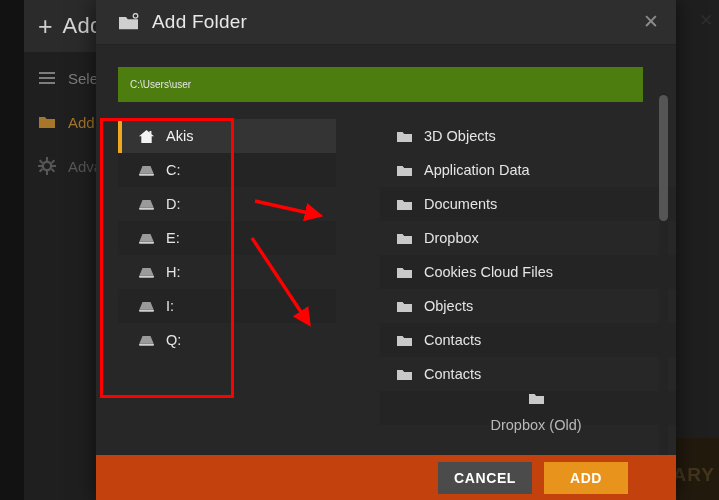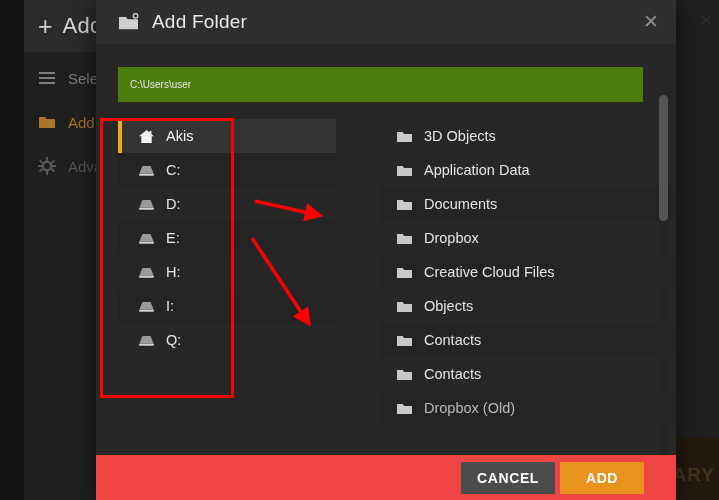--- a/index.html
+++ b/index.html
@@ -94,39 +94,39 @@
   .row.alt { background: #242424; }
   .row.sel-left {
     background: #343434; color: #f2f2f2;
   }
   .row.sel-left::before {
     content: ""; position: absolute; left: 0; top: 0; bottom: 0;
     width: 4px; background: #f0a91e;
   }
   .col-right .row { padding-left: 16px; }
   .col-right .row.sel { background: #3a3a3a; color: #ffffff; }
-  .col-right .row.cut { color: #b9b9b9; }
+  .col-right .row.cut { color: #b9b9b9; flex-direction: column; }
 
   .ic { width: 17px; height: 15px; flex: none; display: block; }
 
   
   .scroll-track {
     position: absolute; right: 8px; top: 48px; width: 9px; height: 400px;
     background: #242424; border-radius: 5px;
   }
   .scroll-thumb {
     position: absolute; right: 8px; top: 50px; width: 9px; height: 126px;
     background: #555; border-radius: 5px;
   }
 
   .modal-footer {
     position: absolute; left: 0; bottom: 0; width: 580px; height: 45px;
-    background: #ef4444;
+    background: #c2410c;
     display: flex; align-items: center; justify-content: flex-end;
-    padding-right: 32px; gap: 5px;
+    padding-right: 48px; gap: 12px;
   }
   .btn {
     height: 32px; min-width: 84px; padding: 0 16px; border: none;
     color: #fff; font-size: 14px; font-weight: bold; letter-spacing: .6px;
     font-family: "Liberation Sans", sans-serif; cursor: pointer;
   }
   .btn-cancel { background: #4b4b4b; }
   .btn-add { background: #e8941c; }
 
   
@@ -283,21 +283,21 @@
           <div class="row">
             <svg class="ic" viewBox="0 0 17 15">
               <path d="M1 3 h5.6 l1.5 2 H16 v8 H1 Z" fill="#c9c9c9"></path>
             </svg>
             <span>Dropbox</span>
           </div>
           <div class="row alt">
             <svg class="ic" viewBox="0 0 17 15">
               <path d="M1 3 h5.6 l1.5 2 H16 v8 H1 Z" fill="#c9c9c9"></path>
             </svg>
-            <span>Creative Cloud Files</span>
+            <span>Cookies Cloud Files</span>
           </div>
           <div class="row">
             <svg class="ic" viewBox="0 0 17 15">
               <path d="M1 3 h5.6 l1.5 2 H16 v8 H1 Z" fill="#c9c9c9"></path>
             </svg>
             <span>Objects</span>
           </div>
           <div class="row alt">
             <svg class="ic" viewBox="0 0 17 15">
               <path d="M1 3 h5.6 l1.5 2 H16 v8 H1 Z" fill="#c9c9c9"></path>

